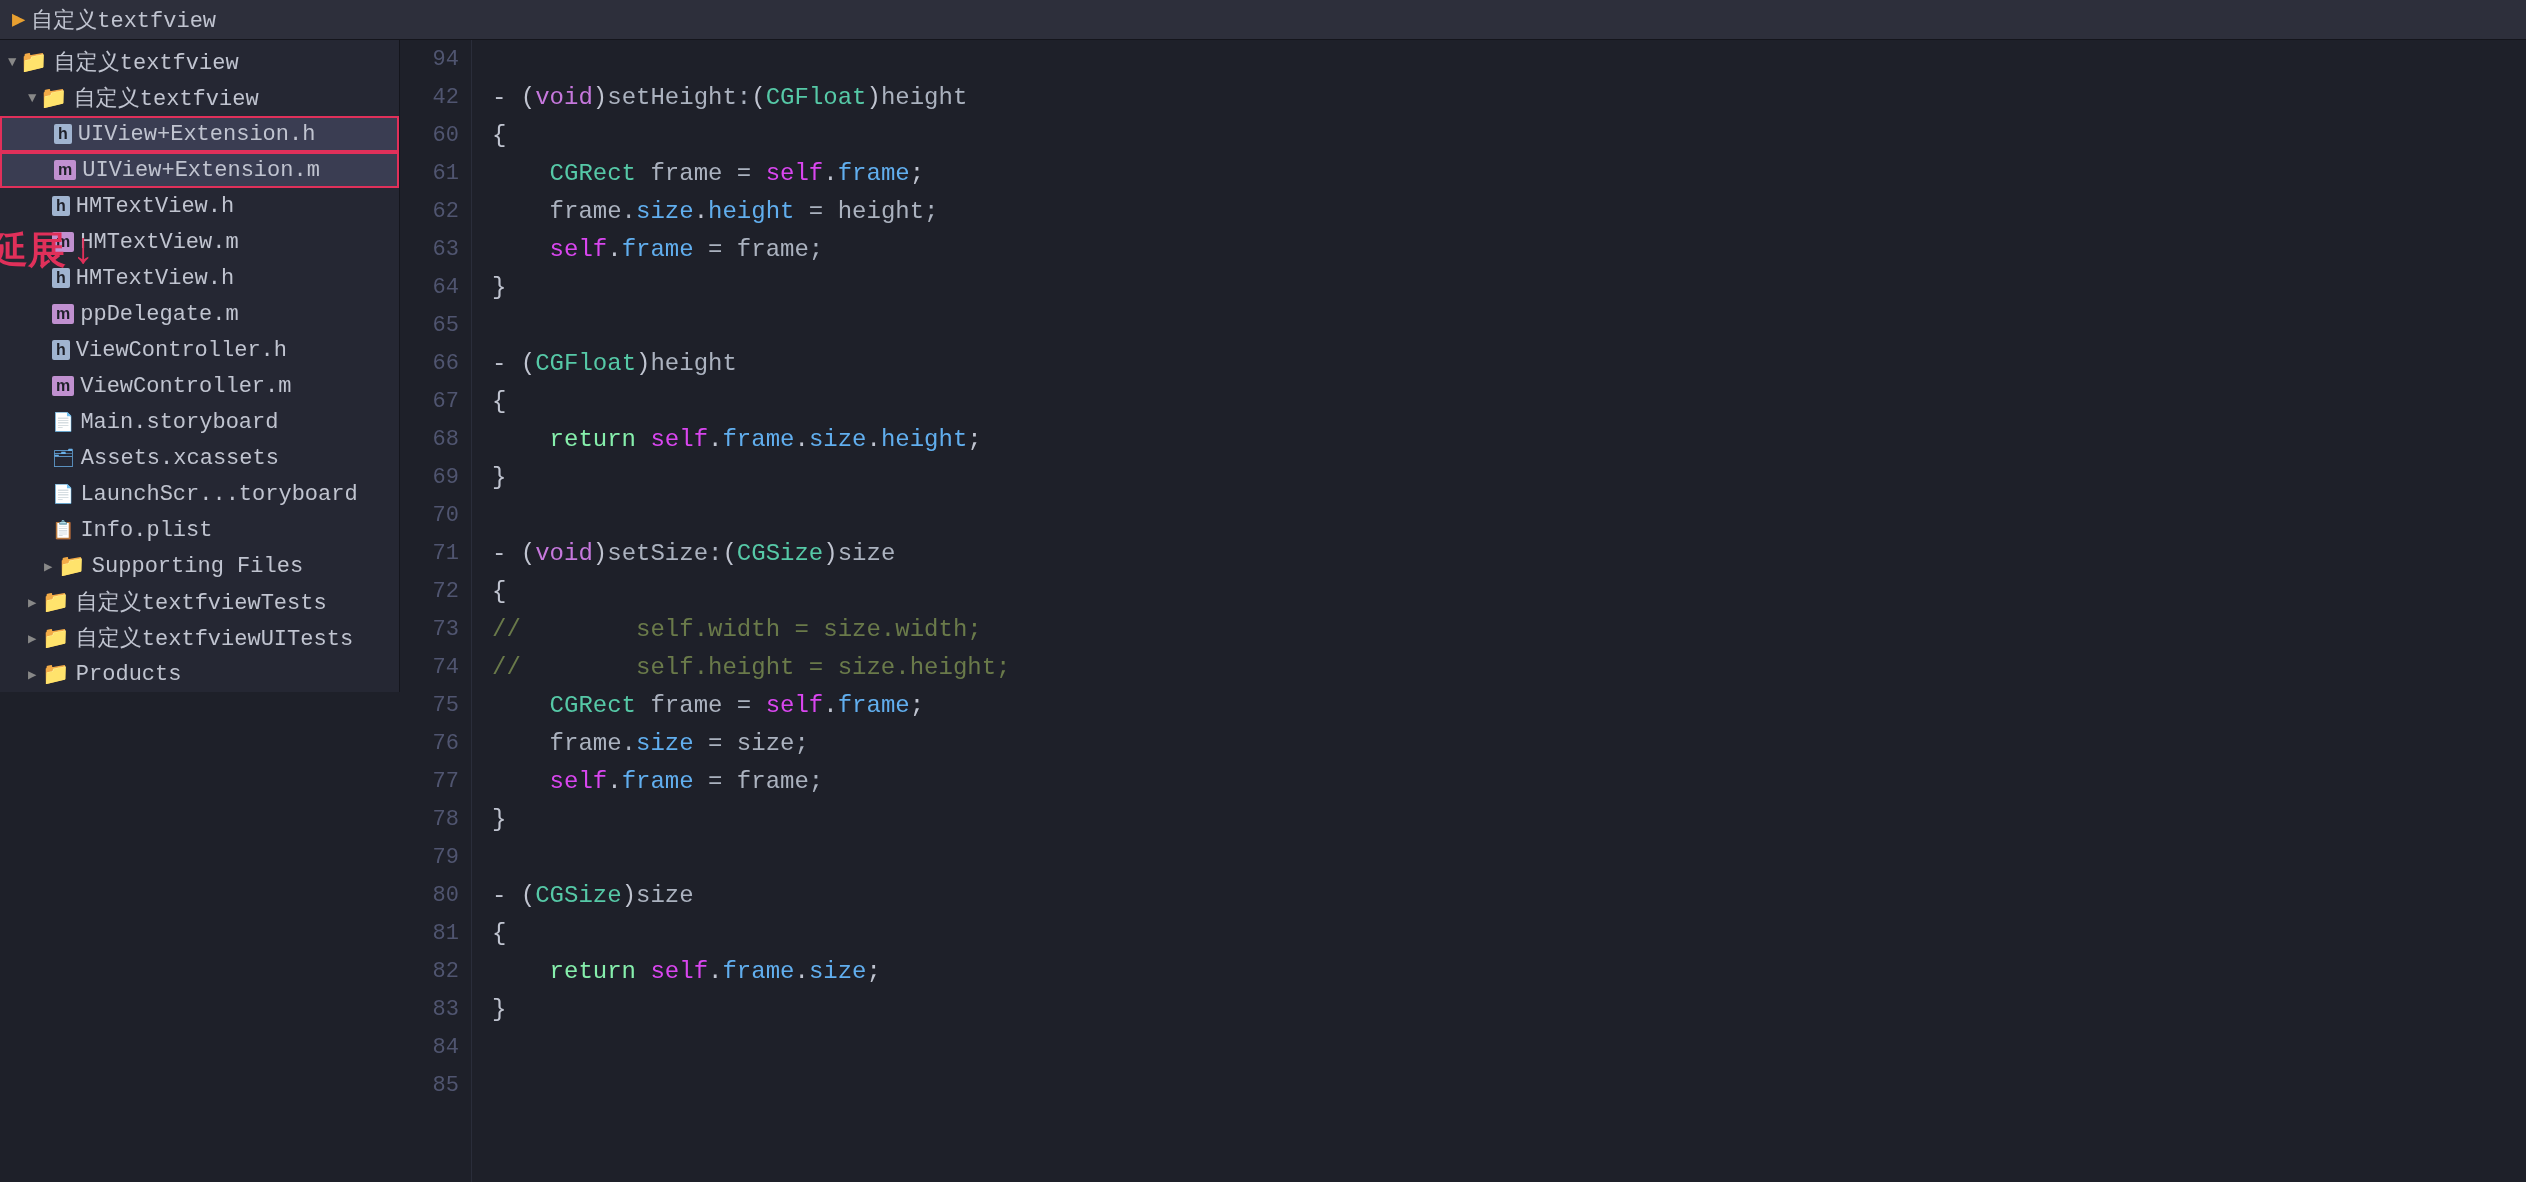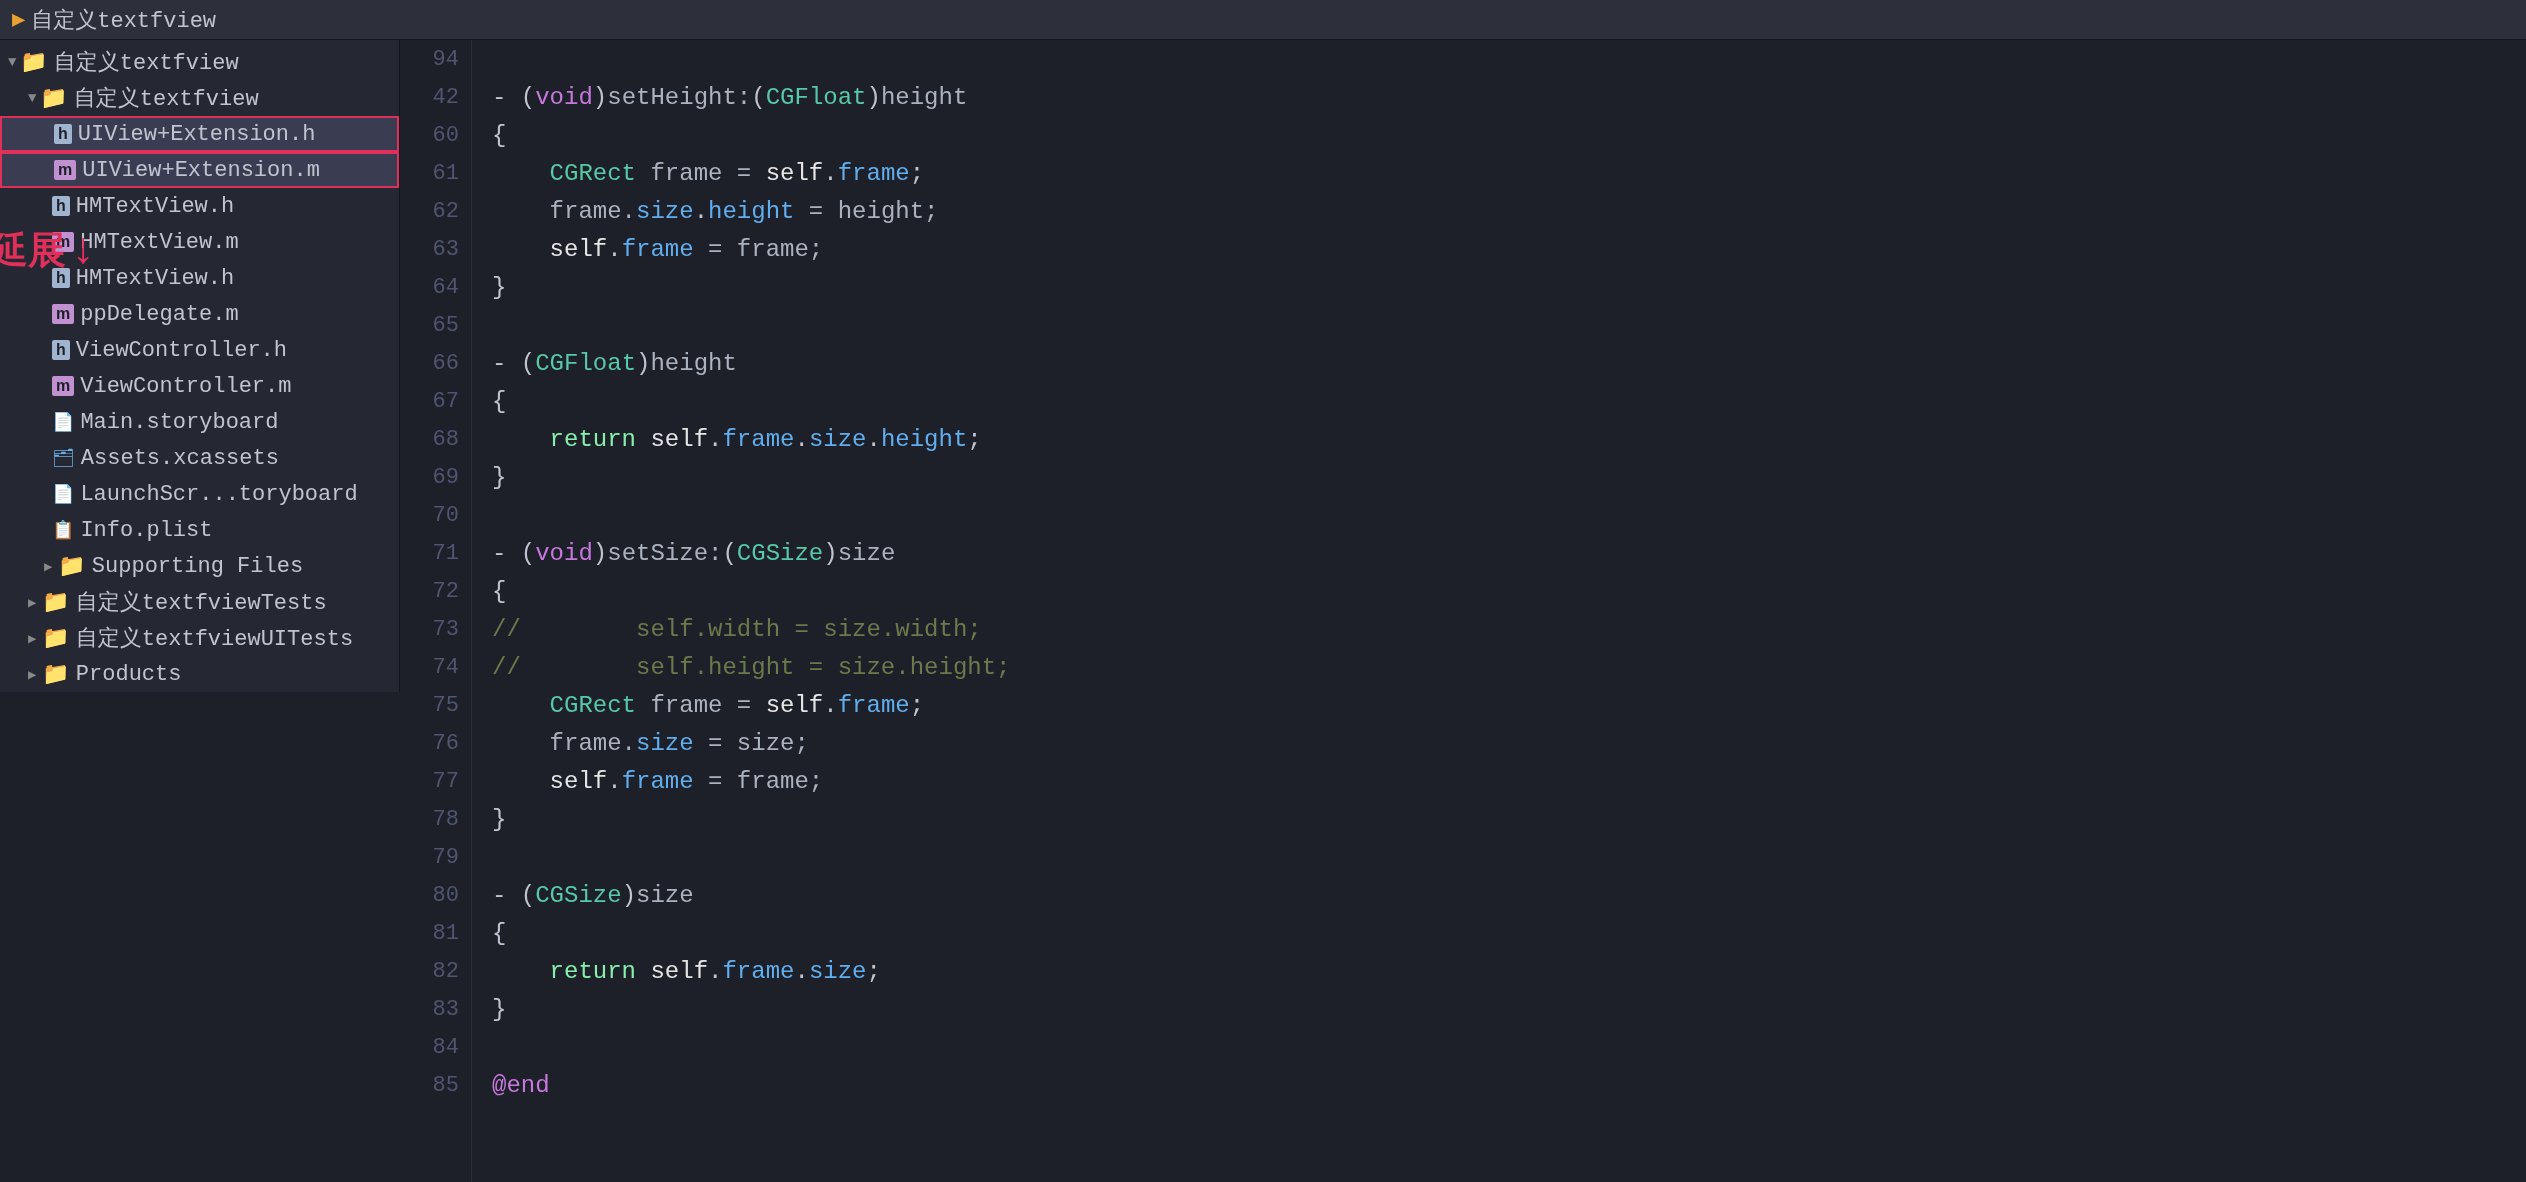--- a/index.html
+++ b/index.html
@@ -96,21 +96,21 @@
       align-items: center;
       font-size: 24px;
       white-space: pre;
     }
 
     
     .kw-minus { color: #c0c4d0; }
     .kw-paren { color: #c0c4d0; }
     .kw-void { color: #c678dd; }
     .kw-type { color: #56c9a7; text-align: right; }
-    .kw-self { color: #e5e5e5; }
+    .kw-self { color: #d946ef; }
     .kw-prop { color: #61aeee; }
     .kw-comment { color: #6a7a4a; }
     .kw-at { color: #c678dd; }
     .kw-plain { color: #abb2bf; }
     .kw-brace { color: #c0c4d0; }
     .kw-return { color: #86efac; }
     .kw-semi { color: #c0c4d0; }
     .kw-dot { color: #c0c4d0; }
 
     
@@ -310,17 +310,16 @@
         <div class="code-line"><span class="kw-plain">    </span><span class="kw-type">CGRect</span><span class="kw-plain"> frame = </span><span class="kw-self">self</span><span class="kw-dot">.</span><span class="kw-prop">frame</span><span class="kw-semi">;</span></div>
         <div class="code-line"><span class="kw-plain">    frame.</span><span class="kw-prop">size</span><span class="kw-plain"> = size;</span></div>
         <div class="code-line"><span class="kw-plain">    </span><span class="kw-self">self</span><span class="kw-dot">.</span><span class="kw-prop">frame</span><span class="kw-plain"> = frame;</span></div>
         <div class="code-line"><span class="kw-brace">}</span></div>
         <div class="code-line">&nbsp;</div>
         <div class="code-line"><span class="kw-minus">- </span><span class="kw-paren">(</span><span class="kw-type">CGSize</span><span class="kw-paren">)</span><span class="kw-plain">size</span></div>
         <div class="code-line"><span class="kw-brace">{</span></div>
         <div class="code-line"><span class="kw-plain">    </span><span class="kw-return">return</span><span class="kw-plain"> </span><span class="kw-self">self</span><span class="kw-dot">.</span><span class="kw-prop">frame</span><span class="kw-dot">.</span><span class="kw-prop">size</span><span class="kw-semi">;</span></div>
         <div class="code-line"><span class="kw-brace">}</span></div>
         <div class="code-line">&nbsp;</div>
-        <div class="code-line"><span class="kw-at">@end</span></div>
       </div>
   </div>
 
 </div>
 
 </body></html>

